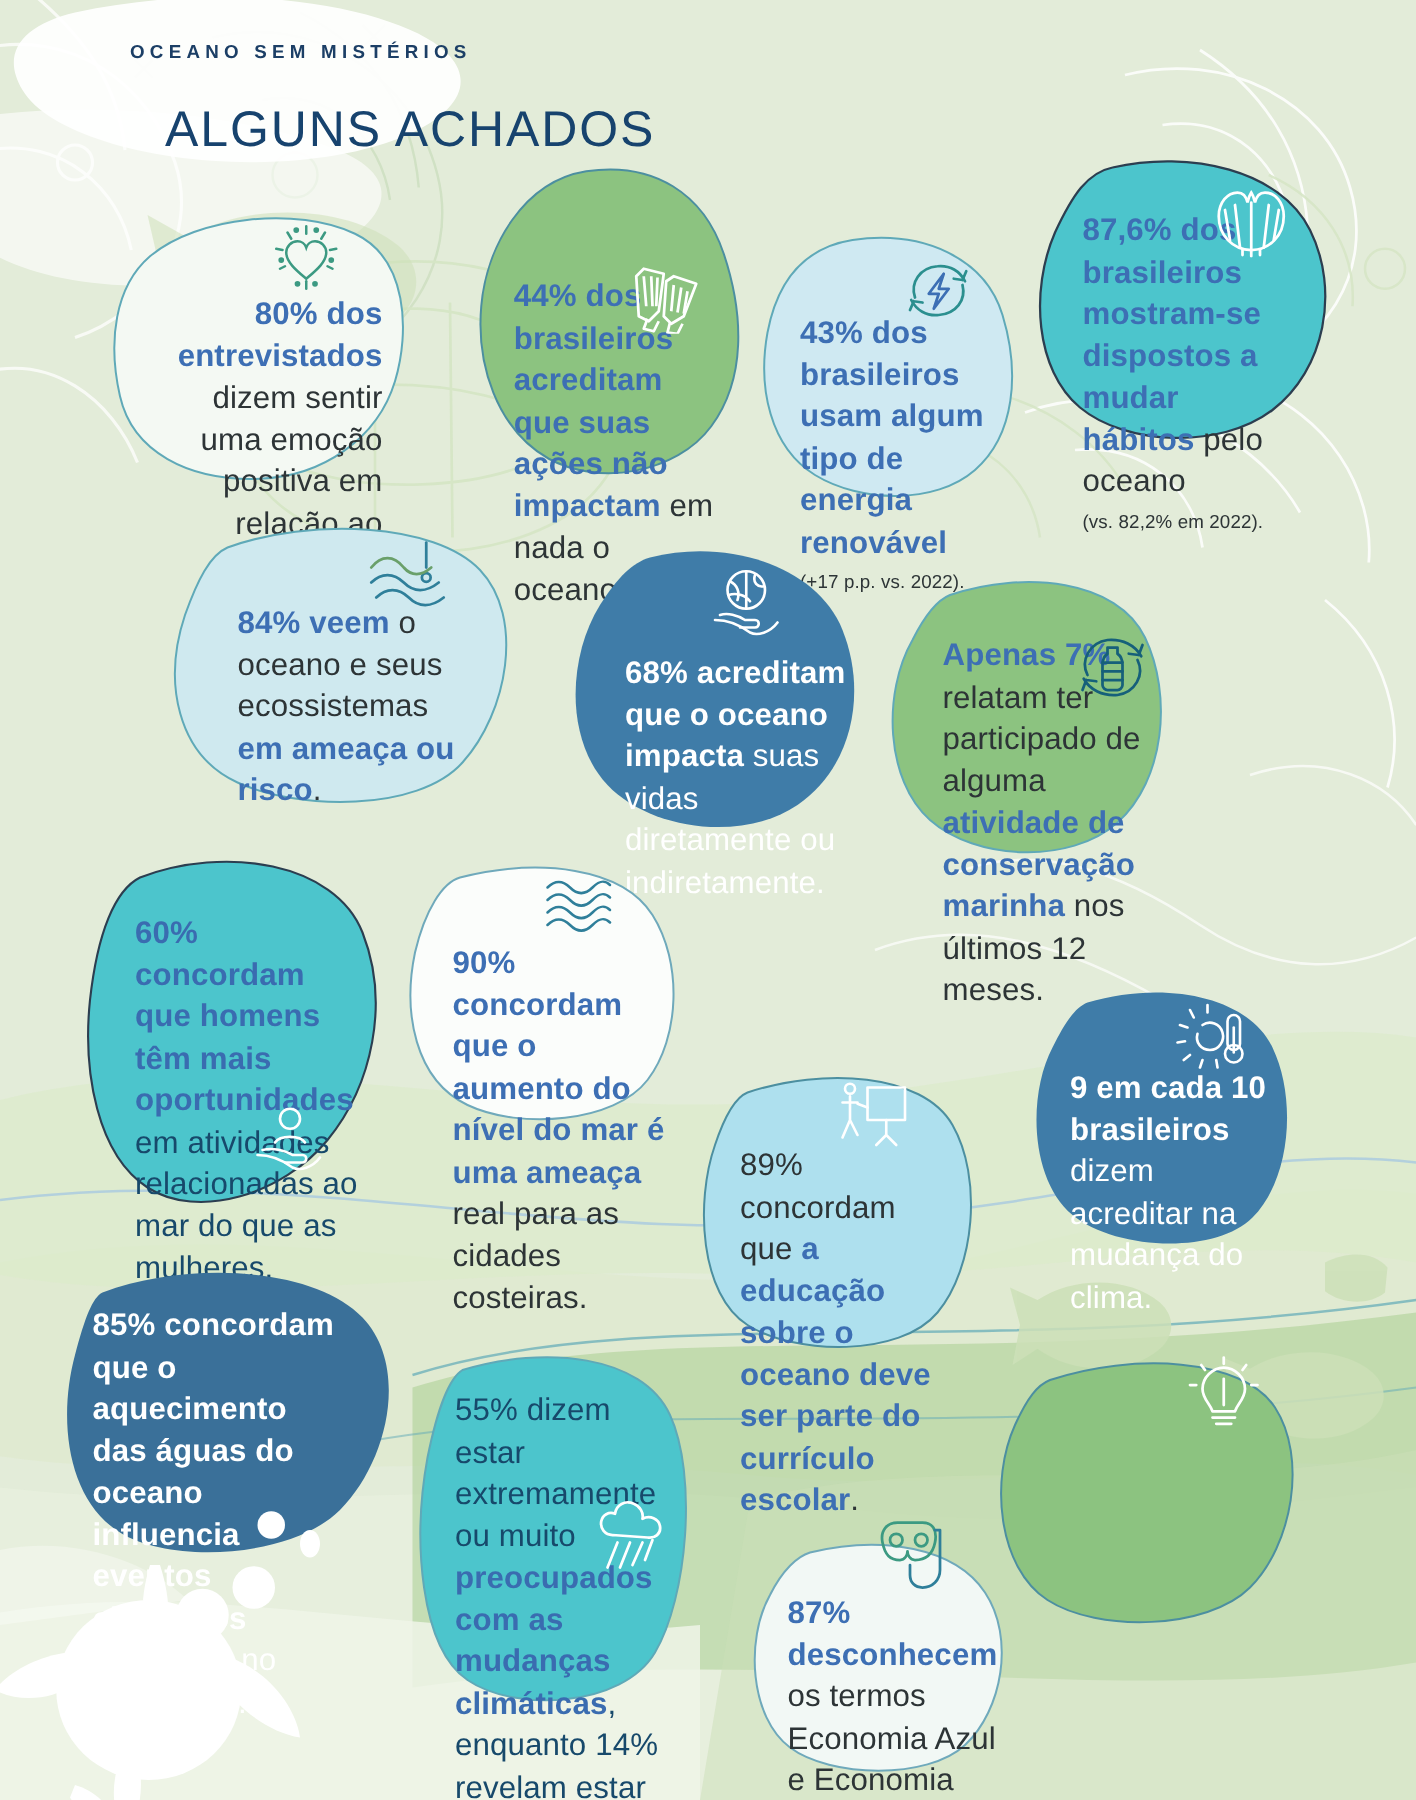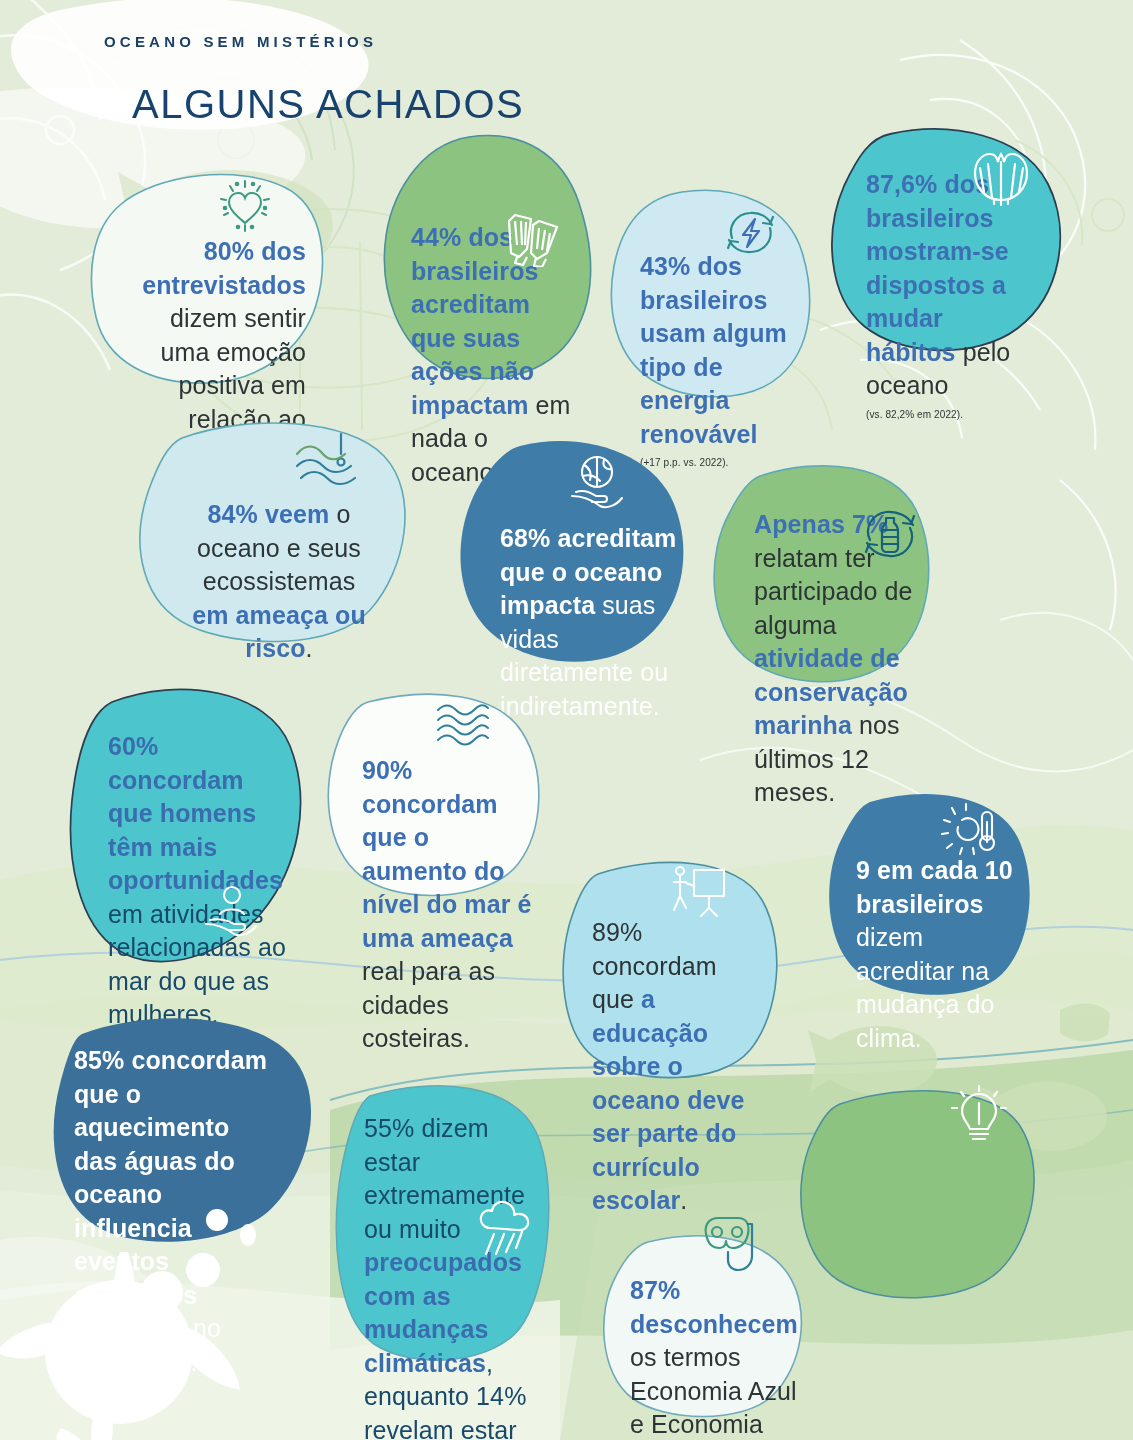--- a/index.html
+++ b/index.html
@@ -29,21 +29,21 @@
   
   .blob{position:absolute;z-index:10;}
   .blob svg.shape{position:absolute;left:0;top:0;overflow:visible;}
   .blob .content{position:absolute;z-index:3;}
   .blob .icon{position:absolute;z-index:4;}
   .txt{
     font-size:25px;line-height:1.34;color:#2d3436;
     font-weight:400;letter-spacing:.1px;
   }
   .txt b{font-weight:700;color:#3d6fb4;}
-  .small{font-size:10px;line-height:1.3;}
+  .small{font-size:15px;line-height:1.3;}
   .onDark,.onDark .hl,.onDark b{color:#ffffff;}
   .onDark{color:#ffffff;}
   .tealtext{color:#17496b;}
   .tealtext b,.tealtext .hl{color:#3a6cb0;}
 </style>
 </head>
 <body>
 
 <div id="bg">
 <svg viewBox="0 0 1133 1440" xmlns="http://www.w3.org/2000/svg">
@@ -242,21 +242,21 @@
   </svg>
   <div class="icon" style="left:155px;top:8px;">
     <svg width="66" height="62" viewBox="0 0 66 62" fill="none" stroke="#2f7f9a" stroke-width="2.2" stroke-linecap="round">
       <path d="M48,6 L48,26" stroke="#2f7f9a"></path>
       <circle cx="48" cy="34" r="3.5"></circle>
       <path d="M4,26 C12,16 22,16 30,26 C36,33 44,33 52,26" stroke="#6aa06a"></path>
       <path d="M4,38 C12,30 22,30 30,38 C38,46 48,46 58,38" stroke="#2f7f9a"></path>
       <path d="M8,50 C16,42 26,42 34,50 C42,58 52,58 62,50" stroke="#2f7f9a"></path>
     </svg>
   </div>
-  <div class="content" style="left:52px;top:78px;width:178px;text-align:center;">
+  <div class="content" style="left:52px;top:62px;width:178px;">
     <div class="txt">
       <b>84% veem</b>
       <span>o oceano e seus ecossistemas</span>
       <b>em ameaça ou risco</b><span>.</span>
     </div>
   </div>
 </div>
 
 <div class="blob" style="left:458px;top:440px;width:235px;height:225px;">
   <svg class="shape" width="235" height="225" viewBox="0 0 235 225">

